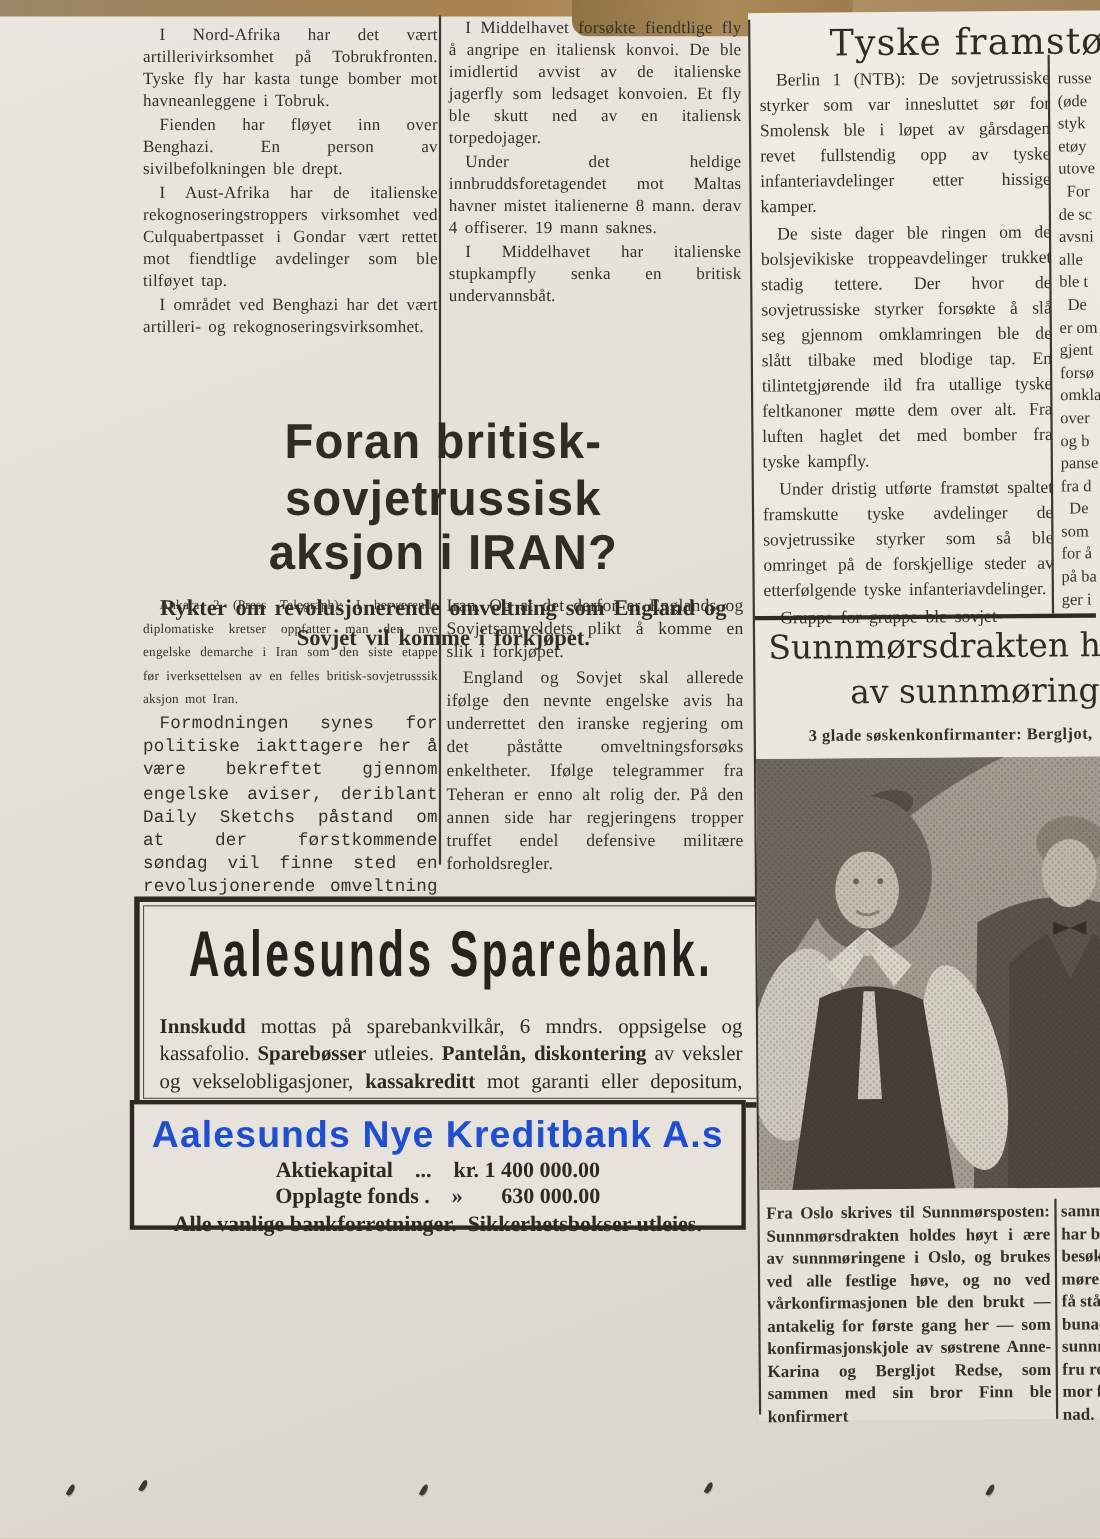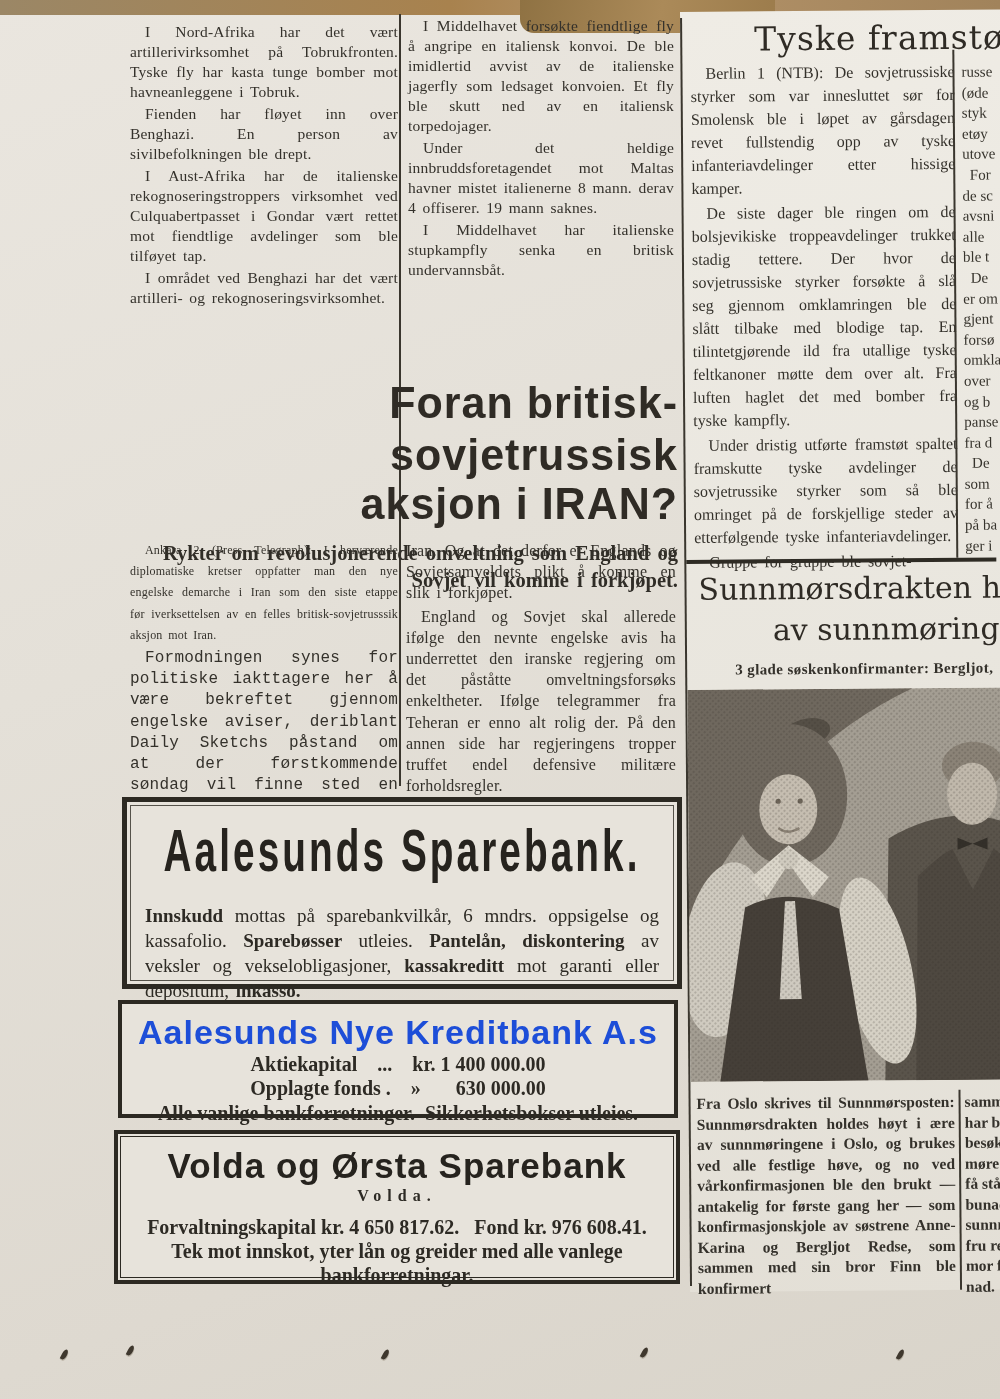--- a/index.html
+++ b/index.html
@@ -12,39 +12,39 @@
     background:linear-gradient(90deg,#9b8766,#a8824e 45%,#b5946a 62%,#a1835b);}
   .backing-blob{position:absolute;left:520px;top:0;width:255px;height:33px;border-radius:0 0 10px 14px;
     background:linear-gradient(100deg,#8f7243,#ab8a59 55%,#9c7c4c);}
   .vrule{position:absolute;width:2px;background:#3a362e;}
   .hrule-thick{position:absolute;height:4px;background:#2e2b24;}
   .col{position:absolute;text-align:justify;}
   .col p{margin:0 0 2px 0;}
   .bp{font-size:15.5px;line-height:20px;letter-spacing:.2px;word-spacing:2.5px;}
   .ind{text-indent:15px;}
   .t-body p{font-size:16px;line-height:23px;word-spacing:3px;}
-  .iran-head{position:absolute;left:128px;top:378px;width:550px;text-align:right;}
+  .iran-head{position:absolute;left:128px;top:378px;width:550px;text-align:center;}
   .h1a{font-family:"Liberation Sans","DejaVu Sans",sans-serif;font-weight:bold;font-size:43px;
     line-height:50px;color:#2f2b25;letter-spacing:1px;transform:scaleY(1.04);}
   .subhead{margin-top:12px;font-size:20.5px;font-weight:bold;line-height:27px;color:#302d27;word-spacing:3px;}
   .clip{position:absolute;left:680px;top:12px;width:322px;height:1280px;
     background:linear-gradient(170deg,#efece5,#e8e5dd 60%,#e3dfd6);
     transform:rotate(-0.45deg);transform-origin:left top;}
   .tyske-head{position:absolute;left:74px;top:8px;font-family:"DejaVu Serif",serif;font-size:33px;
     color:#2f2b25;white-space:nowrap;letter-spacing:1px;}
   .frag{position:absolute;font-size:15px;line-height:20.6px;white-space:pre;color:#37342d;}
   .sun-h1{position:absolute;left:14px;top:560px;font-family:"DejaVu Serif",serif;font-size:30px;white-space:nowrap;color:#2f2b25;}
   .sun-h2{position:absolute;left:88px;top:601px;font-family:"DejaVu Serif",serif;font-size:30px;white-space:nowrap;color:#2f2b25;}
   .sun-cap{position:absolute;left:50px;top:650px;font-size:15px;font-weight:bold;letter-spacing:.4px;white-space:nowrap;}
   .photo{position:absolute;left:2px;top:678px;}
   .sun-body{position:absolute;left:8px;top:1082px;width:258px;text-align:justify;
     font-size:15.5px;font-weight:bold;line-height:20.5px;word-spacing:2px;}
   .frag-b{position:absolute;left:276px;top:1082px;font-size:15.5px;font-weight:bold;line-height:20.5px;white-space:pre;}
   .ad{position:absolute;background:#e7e3db;text-align:center;color:#2d2a24;}
-  .ad1{left:122px;top:797px;width:550px;height:182px;border:5px solid #2c2922;}
+  .ad1{left:122px;top:815px;width:550px;height:182px;border:5px solid #2c2922;padding-left:16px;}
   .ad1-inner{position:absolute;left:3px;top:3px;right:3px;bottom:3px;border:1px solid #55524a;}
   .ad1-title{margin-top:24px;font-family:"Liberation Sans","DejaVu Sans",sans-serif;font-weight:bold;
     font-size:38px;letter-spacing:3px;transform:scale(1.02,1.55);transform-origin:center center;color:#262username;color:#26231e;}
   .ad1-body{margin:30px 14px 0 14px;text-align:justify;font-size:19px;line-height:25px;word-spacing:2px;}
   .ad2{left:118px;top:1000px;width:552px;height:110px;border:4px solid #2c2922;}
   .ad2-title{margin-top:9px;font-family:"Liberation Sans","DejaVu Sans",sans-serif;font-weight:bold;
     font-size:34px;letter-spacing:1px;color:#1d4ed8;}
   .ad2-row{font-size:20px;font-weight:bold;line-height:24px;white-space:pre;}
   .ad2-footer{margin-top:2px;font-size:20px;font-weight:bold;white-space:pre-wrap;}
   .ad3{left:114px;top:1130px;width:558px;height:146px;border:4px solid #2c2922;
@@ -102,26 +102,20 @@
     </div>
   </div>
 
   <div class="ad ad2">
     <div class="ad2-title">Aalesunds Nye Kreditbank A.s</div>
     <div class="ad2-row">Aktiekapital    ...    kr. 1 400 000.00</div>
     <div class="ad2-row">Opplagte fonds .    »       630 000.00</div>
     <div class="ad2-footer">Alle vanlige bankforretninger.  Sikkerhetsbokser utleies.</div>
   </div>
 
-  <div class="ad ad3">
-    <div class="ad3-title">Volda og Ørsta Sparebank</div>
-    <div class="ad3-sub">Volda.</div>
-    <div class="ad3-line">Forvaltningskapital kr. 4 650 817.62.   Fond kr. 976 608.41.</div>
-    <div class="ad3-line2">Tek mot innskot, yter lån og greider med alle vanlege bankforretningar.</div>
-  </div>
 
   <div class="clip">
     <div class="vrule" style="left:0;top:6px;height:1268px;"></div>
 
     <div class="tyske-head">Tyske framstøt p</div>
 
     <div class="col t-body" style="left:10px;top:50px;width:264px;">
       <p class="ind">Berlin 1 (NTB): De sovjetrussiske styrker som var innesluttet sør for Smolensk ble i løpet av gårsdagen revet fullstendig opp av tyske infanteriavdelinger etter hissige kamper.</p>
       <p class="ind">De siste dager ble ringen om de bolsjevikiske troppeavdelinger trukket stadig tettere. Der hvor de sovjetrussiske styrker forsøkte å slå seg gjennom omklamringen ble de slått tilbake med blodige tap. En tilintetgjørende ild fra utallige tyske feltkanoner møtte dem over alt. Fra luften haglet det med bomber fra tyske kampfly.</p>
       <p class="ind">Under dristig utførte framstøt spaltet framskutte tyske avdelinger de sovjetrussike styrker som så ble omringet på de forskjellige steder av etterfølgende tyske infanteriavdelinger.</p>

